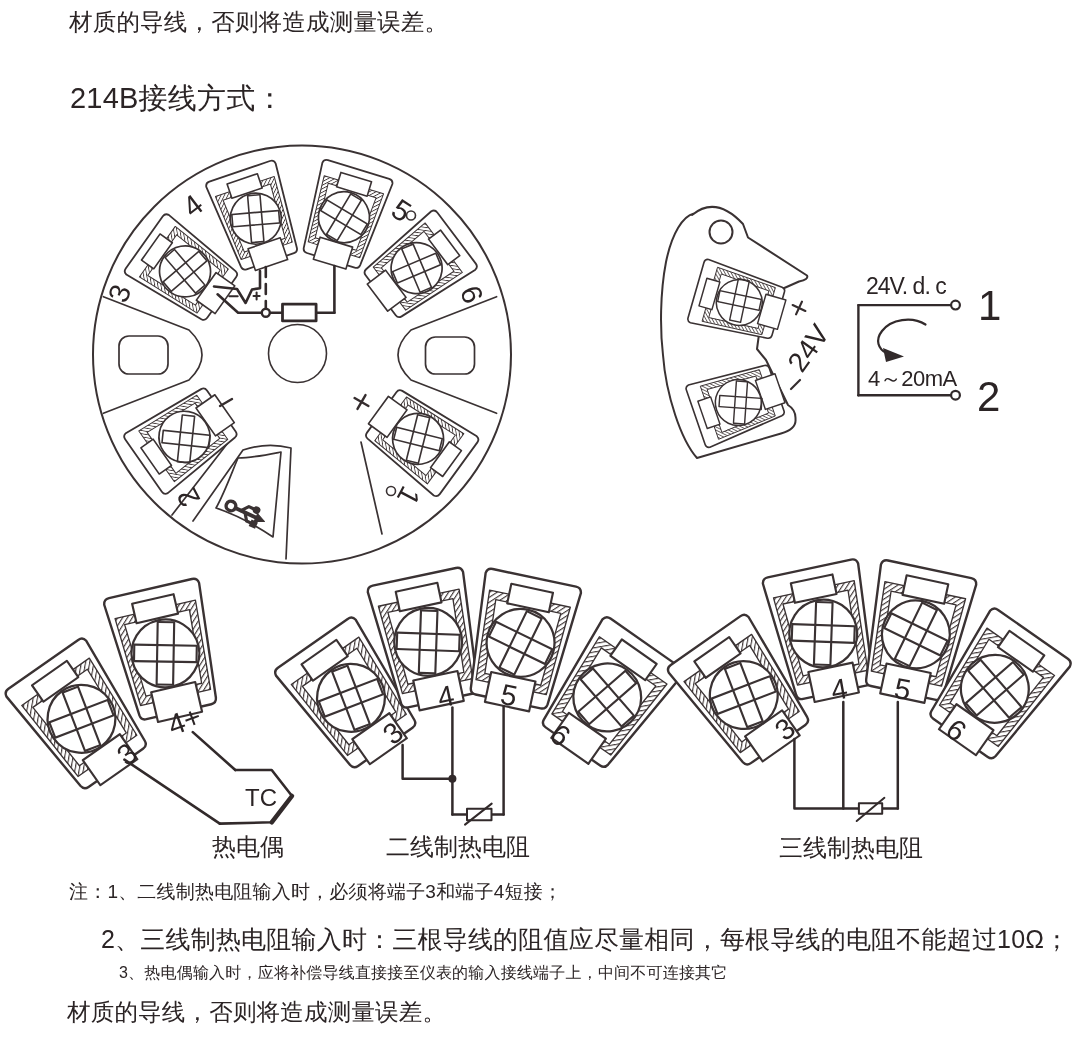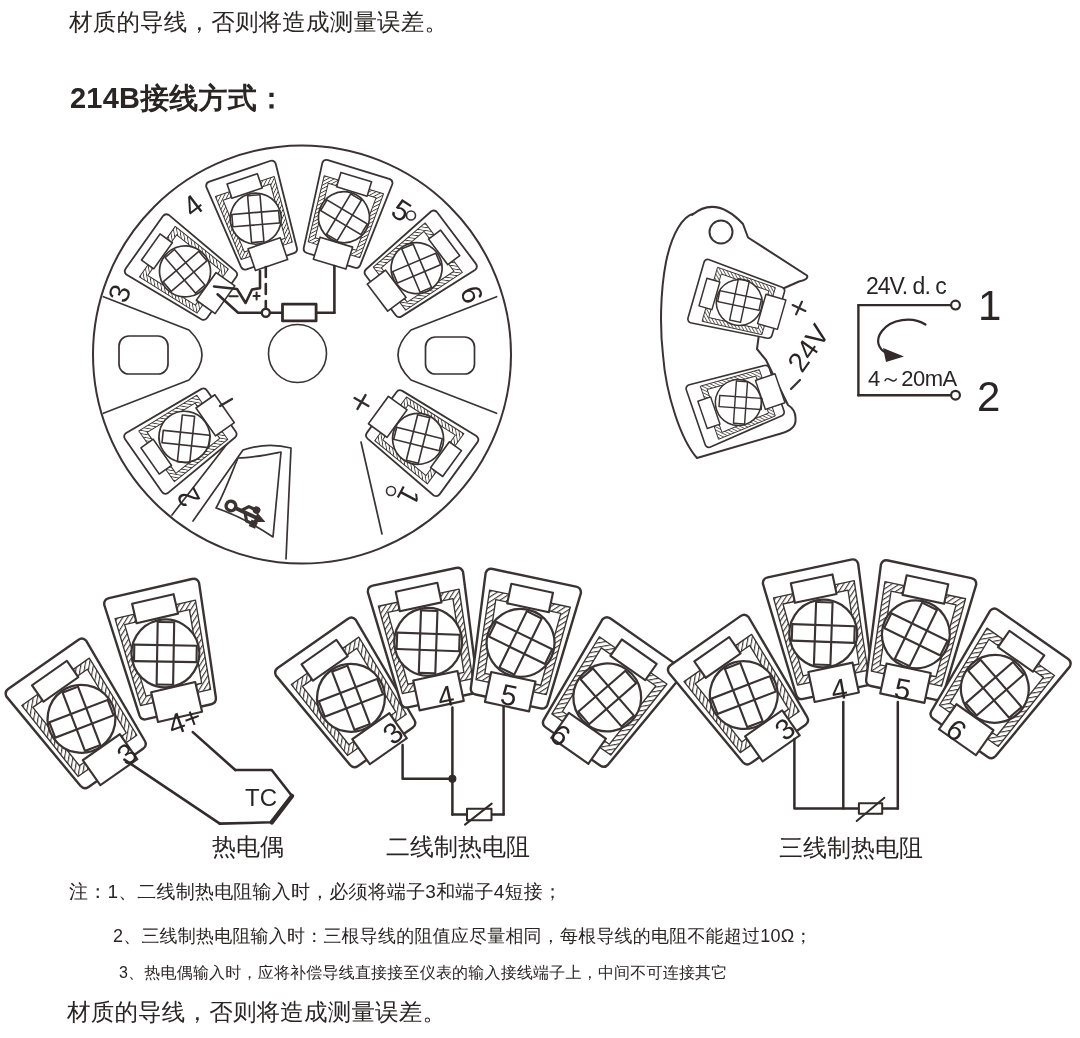--- a/index.html
+++ b/index.html
@@ -3,23 +3,23 @@
 <meta charset="utf-8">
 <style>
   html,body{margin:0;padding:0;background:#fff}
   body{width:1080px;height:1038px;position:relative;overflow:hidden;
        font-family:"Liberation Sans",sans-serif;color:#2b2425}
   .t{position:absolute;white-space:nowrap;line-height:1;letter-spacing:0.2px}
 </style>
 </head>
 <body>
 <div class="t" style="left:69px;top:11px;font-size:23.5px">材质的导线，否则将造成测量误差。</div>
-<div class="t" style="left:70px;top:84px;font-size:29px;font-weight:bold">214B接线方式：</div>
+<div class="t" style="left:70px;top:84px;font-size:29px;font-weight:normal">214B接线方式：</div>
 <div class="t" style="left:69px;top:882px;font-size:19px">注：1、二线制热电阻输入时，必须将端子3和端子4短接；</div>
-<div class="t" style="left:113px;top:927px;font-size:18px">2、三线制热电阻输入时：三根导线的阻值应尽量相同，每根导线的电阻不能超过10Ω；</div>
+<div class="t" style="left:101px;top:927px;font-size:25px">2、三线制热电阻输入时：三根导线的阻值应尽量相同，每根导线的电阻不能超过10Ω；</div>
 <div class="t" style="left:119px;top:965px;font-size:16px">3、热电偶输入时，应将补偿导线直接接至仪表的输入接线端子上，中间不可连接其它</div>
 <div class="t" style="left:67px;top:1001px;font-size:23.5px">材质的导线，否则将造成测量误差。</div>
 <svg width="1080" height="1038" viewBox="0 0 1080 1038" style="position:absolute;left:0;top:0" fill="none" stroke-linecap="round" stroke-linejoin="round">
 <defs>
   <pattern id="hch" width="3.1" height="3.1" patternUnits="userSpaceOnUse" patternTransform="rotate(45)">
     <rect width="3.1" height="3.1" fill="#fff"></rect>
     <line x1="0" y1="0" x2="0" y2="3.1" stroke="#413838" stroke-width="1.7"></line>
   </pattern>
   <g id="cross" stroke="#3a3233" stroke-width="1.6">
     <rect x="-23.5" y="-6.2" width="47" height="12.4"></rect>

